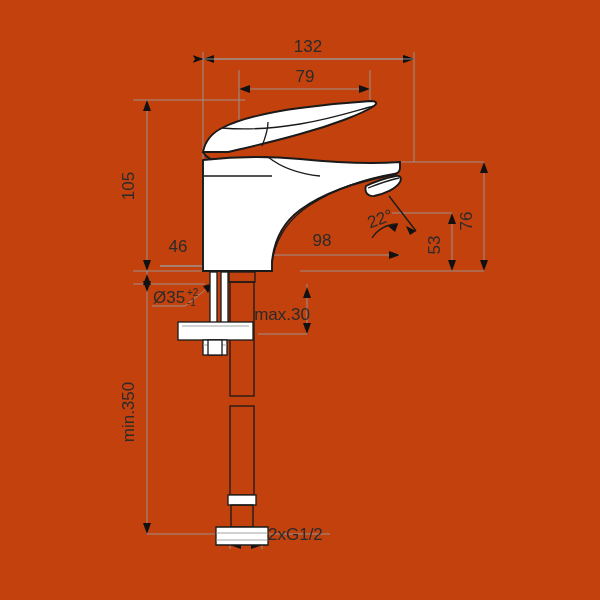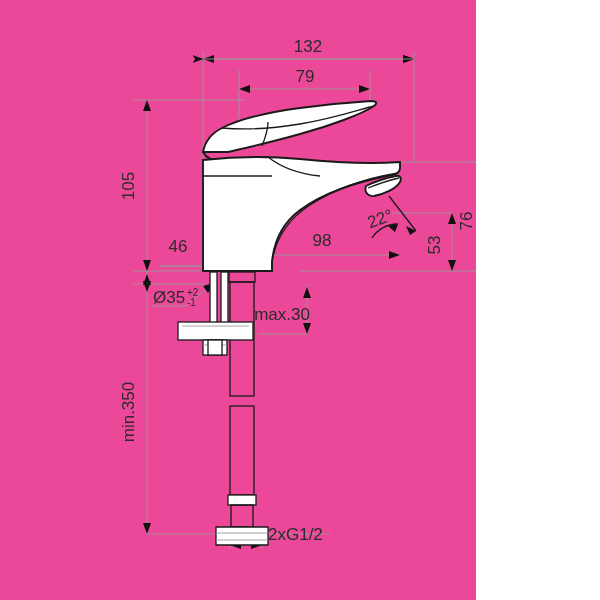--- a/index.html
+++ b/index.html
@@ -5,23 +5,23 @@
   html, body {
     margin: 0;
     padding: 0;
     background: #ffffff;
   }
   body {
     font-family: "Liberation Sans", sans-serif;
   }
   #drawing-root {
     position: relative;
-    width: 476px;
+    width: 600px;
     height: 600px;
-    background: #ec4899;
+    background: #c2410c;
     overflow: hidden;
   }
   svg.sheet {
     display: block;
     width: 600px;
     height: 600px;
   }
   .dimtext {
     font-family: "Liberation Sans", sans-serif;
     font-size: 17px;

